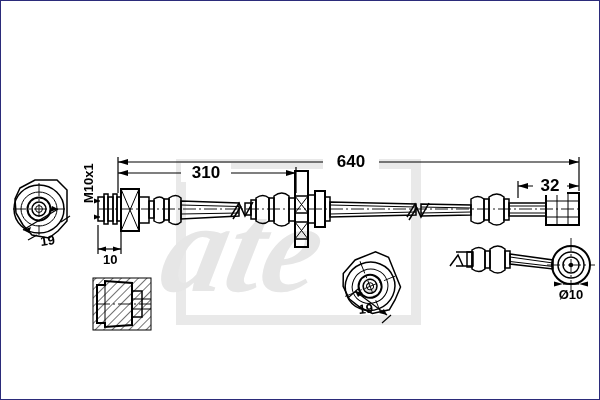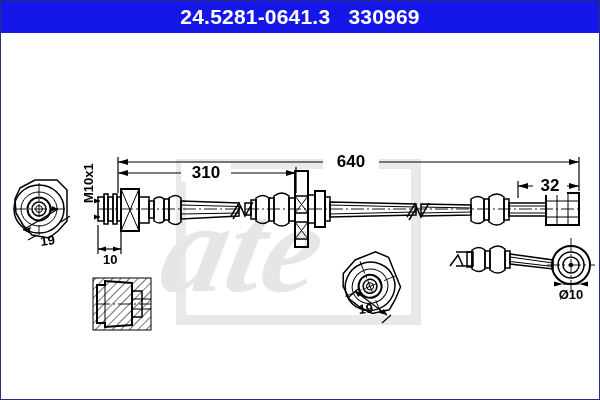--- a/index.html
+++ b/index.html
@@ -27,23 +27,20 @@
           font-size:13px;fill:#000;}
   .wm{fill:#e9e9e9;}
   .wmtxt{font-family:"Liberation Serif",serif;font-style:italic;
          font-weight:bold;fill:#e6e6e6;}
 </style>
 </head>
 <body>
 
 <div id="page">
 
-  <div id="titlebar">
-    <span class="t">24.5281-0641.3   330969</span>
-  </div>
 
   <div id="canvas">
   <svg width="598" height="366" viewBox="0 0 598 366" xmlns="http://www.w3.org/2000/svg">
 
     <g opacity="1">
       <path class="wm" d="M175 126 L420 126 L420 292 L175 292 Z
                           M185 136 L185 282 L410 282 L410 136 Z" fill="#ececec"></path>
       <text class="wmtxt" x="210" y="258" font-size="128" transform="skewX(-12)">ate</text>
       <g>
         <circle cx="369" cy="252" r="6.5" fill="none" stroke="#d8d8d8" stroke-width="1.4"></circle>

